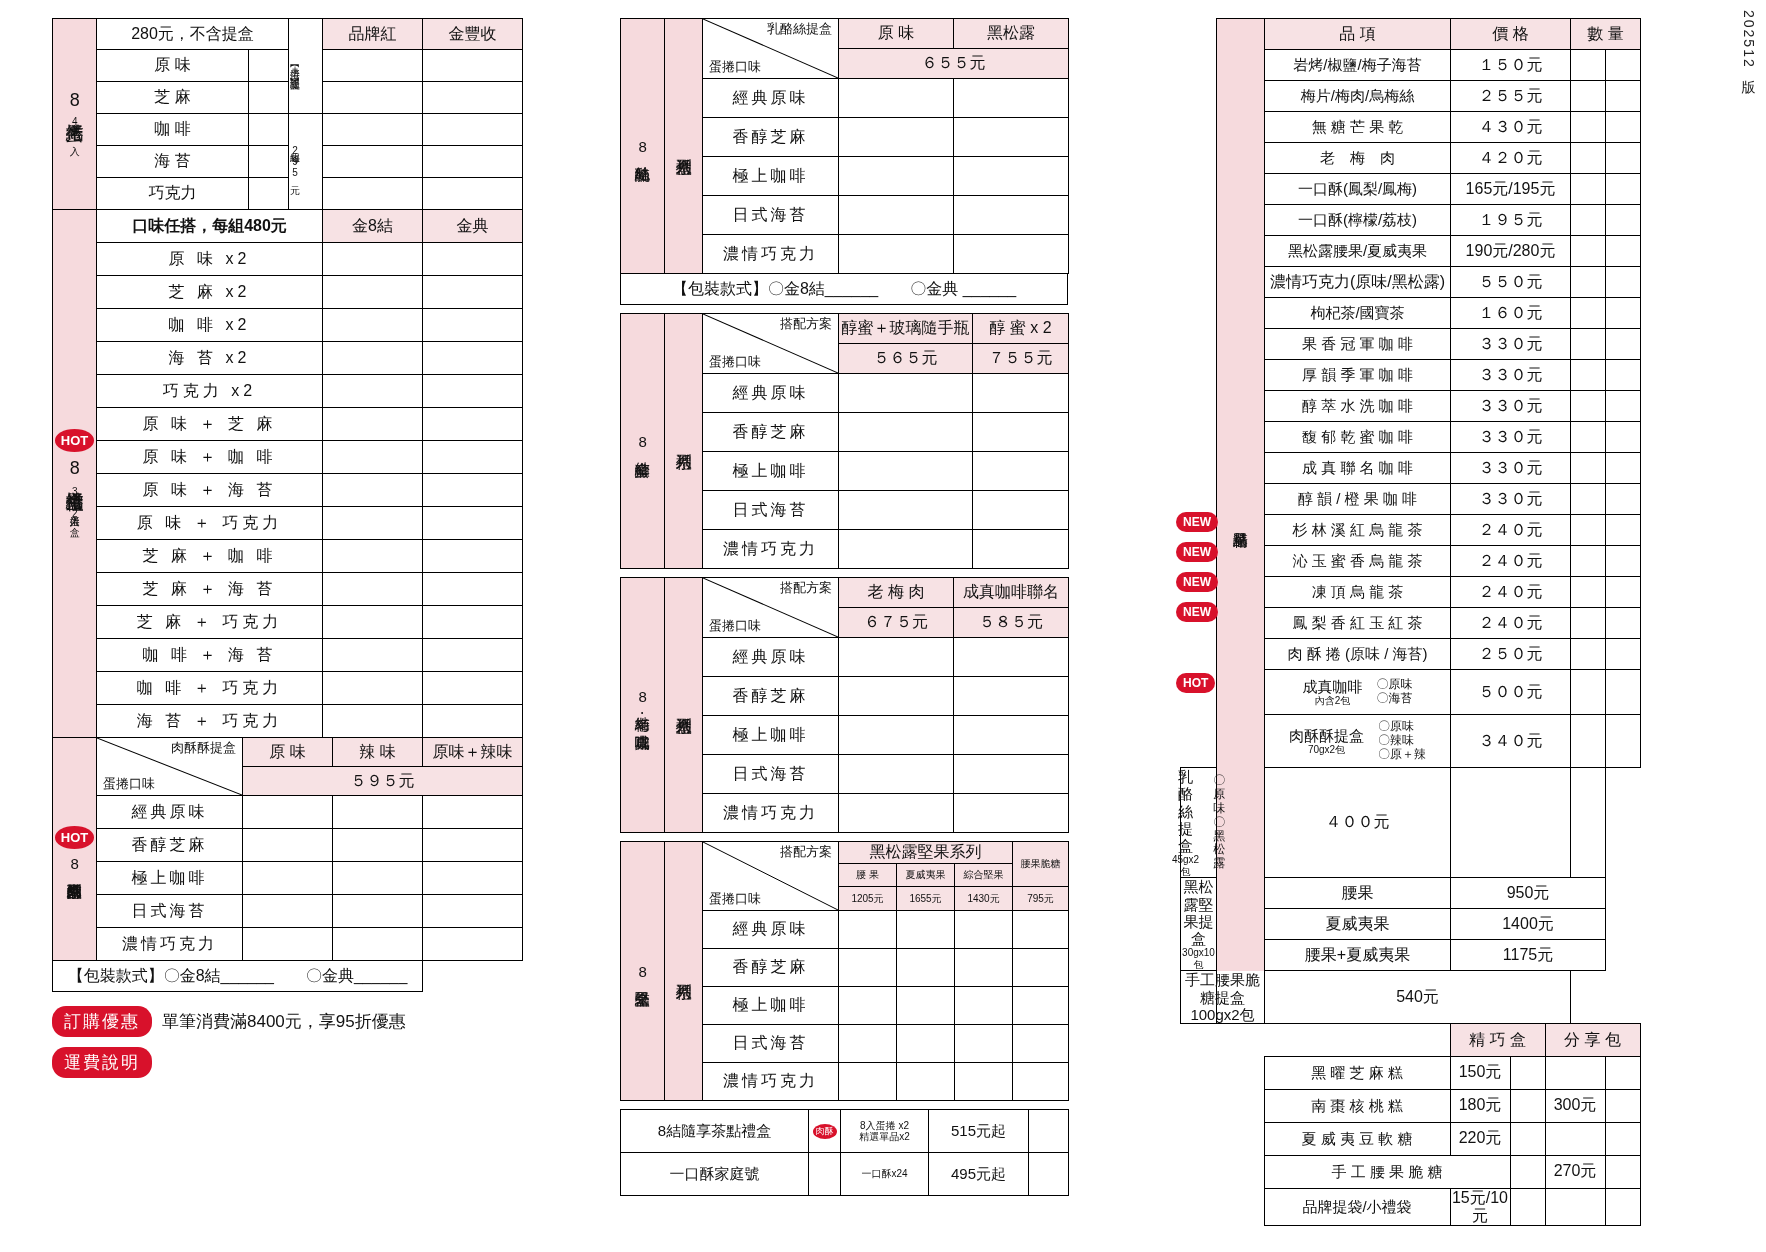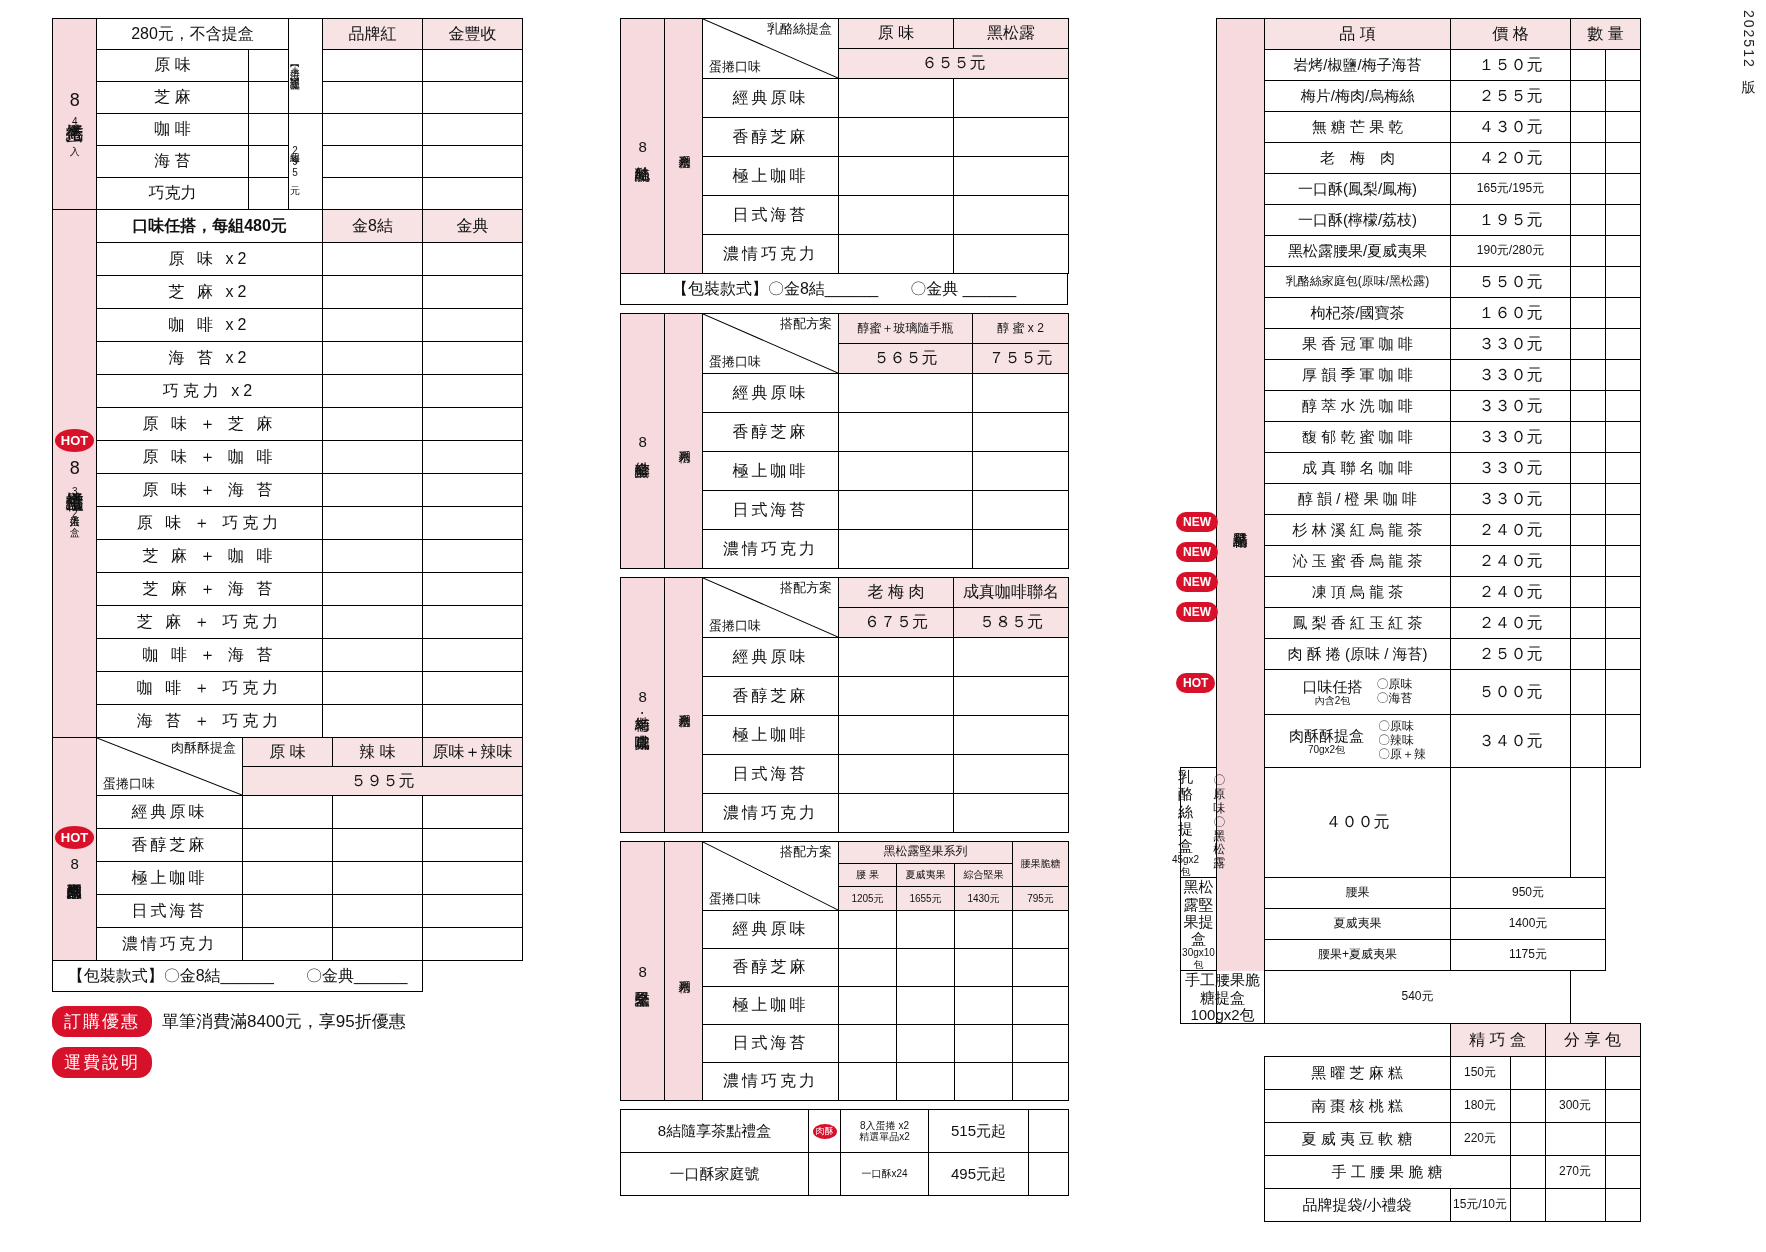--- a/index.html
+++ b/index.html
@@ -8,21 +8,21 @@
   .col{position:absolute;top:0;}
   #col1{left:52px;width:500px;}
   #col2{left:620px;width:460px;}
   #col3{left:1180px;width:480px;}
 
   table{border-collapse:collapse;table-layout:fixed;}
   td,th{border:1px solid #000;padding:0;font-weight:normal;vertical-align:middle;text-align:center;font-size:16px;line-height:1.15;}
   .pink{background:#f6dadd;}
   .pink2{background:#f7e2e4;}
   .white{background:#fff;}
-  .sm{font-size:12px;}
+  .sm{font-size:16px;}
   .xs{font-size:10px;}
   .md{font-size:15px;}
   .lg{font-size:18px;}
   .sp2{letter-spacing:3px;}
   .nb{border:none;}
   .diag{position:relative;}
   .diag .ln{position:absolute;left:0;top:0;width:100%;height:100%;}
   .tl{position:absolute;left:6px;bottom:3px;font-size:13px;}
   .tr{position:absolute;right:6px;top:3px;font-size:13px;}
   .badge{display:inline-block;background:#d8112b;color:#fff;border-radius:50%;font-weight:bold;font-size:13px;padding:5px 6px;line-height:1;}
@@ -619,21 +619,21 @@
             <td></td>
             <td></td>
           </tr>
       <tr>
             <td class="white md" style="height:30px">黑松露腰果/夏威夷果</td>
             <td class="white sm">190元/280元</td>
             <td></td>
             <td></td>
           </tr>
       <tr>
-            <td class="white sm" style="height:30px">乳酪絲家庭包(原味/黑松露)</td>
+            <td class="white sm" style="height:30px">濃情巧克力(原味/黑松露)</td>
             <td class="white">５５０元</td>
             <td></td>
             <td></td>
           </tr>
       <tr>
             <td class="white md" style="height:30px">枸杞茶/國寶茶</td>
             <td class="white">１６０元</td>
             <td></td>
             <td></td>
           </tr>
@@ -701,21 +701,21 @@
             <td class="white md" style="height:30px">肉 酥 捲 (原味 / 海苔)</td>
             <td class="white">２５０元</td>
             <td></td>
             <td></td>
           </tr>
 
       <tr>
         <td class="white" style="height:44px">
           <div style="display:flex;align-items:center;justify-content:center;gap:8px">
             <div style="text-align:center">
-              <div class="md">口味任搭</div>
+              <div class="md">成真咖啡</div>
               <div class="xs">內含2包</div>
             </div>
             <div style="text-align:left">
               <span class="opt">〇原味</span>
               <span class="opt">〇海苔</span>
             </div>
           </div>
         </td>
         <td class="white">５００元</td>
         <td></td>

